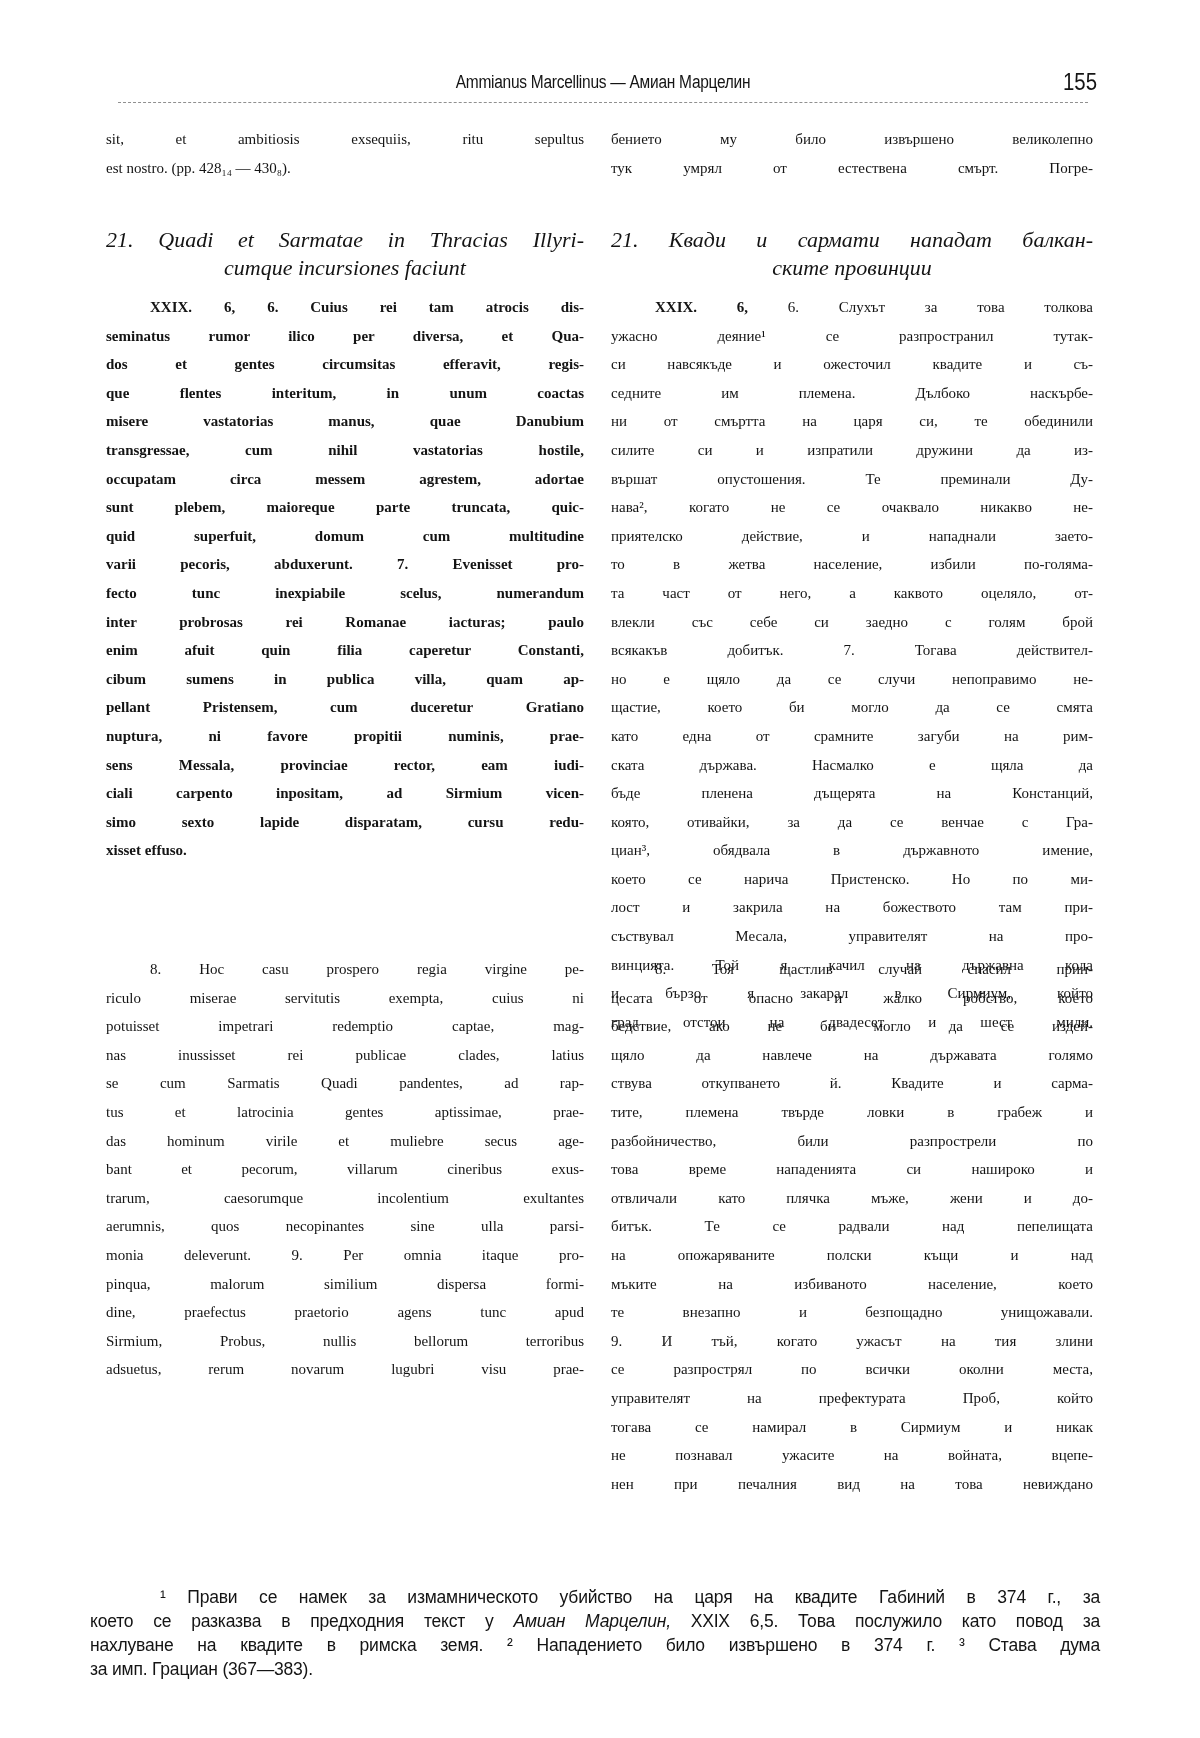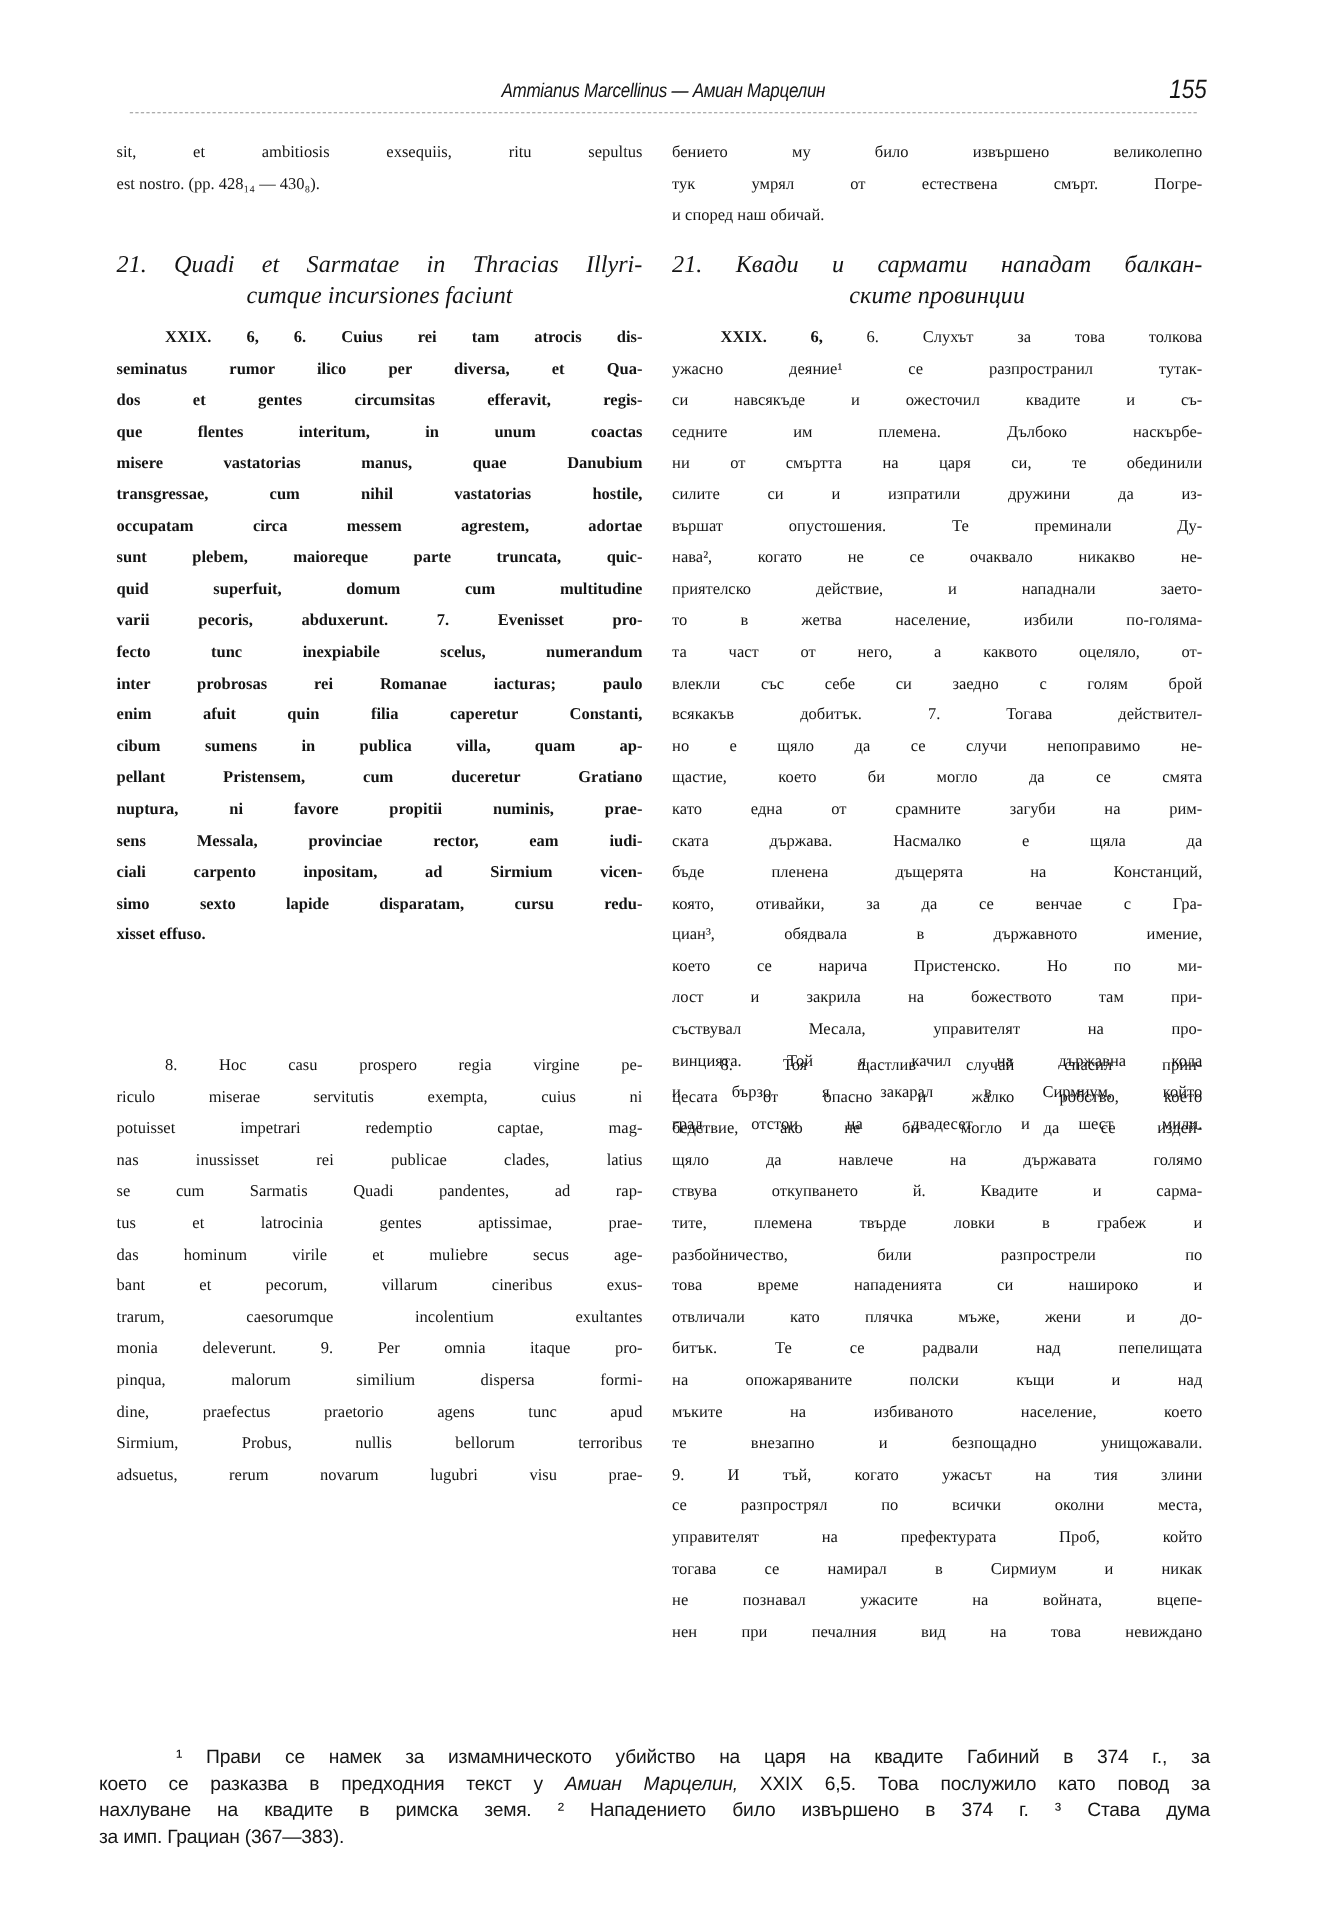--- a/index.html
+++ b/index.html
@@ -1,18 +1,18 @@
 <!DOCTYPE html>
 <html><head>
 <meta charset="utf-8">
 <style>
   html, body { margin: 0; padding: 0; background: #ffffff; }
   body { width: 1200px; height: 1738px; position: relative; overflow: hidden;
          font-family: "Liberation Serif", "DejaVu Serif", serif; color: #141414; }
-  .header { position: absolute; top: 68px; left: 106px; width: 994px; height: 30px; font-style: italic; }
+  .header { position: absolute; top: 68px; left: 106px; width: 994px; height: 30px; }
   .header .title { position: absolute; left: 0; right: 0; text-align: center;
          font-family: "Liberation Sans", "DejaVu Sans", sans-serif; font-size: 18px;
          letter-spacing: -0.3px; transform: scaleX(0.86); top: 4px; }
   .header .pagenum { position: absolute; right: 0; top: 0; font-size: 24px;
          font-family: "Liberation Sans", "DejaVu Sans", sans-serif; transform: scaleX(0.85); }
   .rule { position: absolute; top: 102px; left: 118px; width: 970px; height: 0;
           border-top: 1.5px dashed #555; opacity: 0.65; }
   .col { position: absolute; font-size: 15px; line-height: 28.6px; }
   .col.left { left: 106px; width: 478px; }
   .col.right { left: 611px; width: 482px; }
@@ -76,32 +76,32 @@
   <div id="left-p2">
       <span class="line indent">8. Hoc casu prospero regia virgine pe-</span>
       <span class="line">riculo miserae servitutis exempta, cuius ni</span>
       <span class="line">potuisset impetrari redemptio captae, mag-</span>
       <span class="line">nas inussisset rei publicae clades, latius</span>
       <span class="line">se cum Sarmatis Quadi pandentes, ad rap-</span>
       <span class="line">tus et latrocinia gentes aptissimae, prae-</span>
       <span class="line">das hominum virile et muliebre secus age-</span>
       <span class="line">bant et pecorum, villarum cineribus exus-</span>
       <span class="line">trarum, caesorumque incolentium exultantes</span>
+      <span class="line">aerumnis, quos necopinantes sine ulla parsi-</span>
       <span class="line">monia deleverunt. 9. Per omnia itaque pro-</span>
       <span class="line">pinqua, malorum similium dispersa formi-</span>
       <span class="line">dine, praefectus praetorio agens tunc apud</span>
       <span class="line">Sirmium, Probus, nullis bellorum terroribus</span>
       <span class="line">adsuetus, rerum novarum lugubri visu prae-</span>
     </div>
 </div>
 
 <div class="col right" style="top:125px;">
   <span class="line">бението му било извършено великолепно</span>
   <span class="line">тук умрял от естествена смърт. Погре-</span>
-  <span class="line last">и според наш обичай.</span>
 </div>
 
 <div class="col right heading" style="top:226px;">
   <span class="line">21. Квади и сармати нападат балкан-</span>
   <span class="line center">ските провинции</span>
 </div>
 
 <div class="col right" style="top:293px;">
   <span class="line indent"><b>XXIX. 6,</b><span> 6. Слухът за това толкова</span></span>
   <div id="right-p1">

